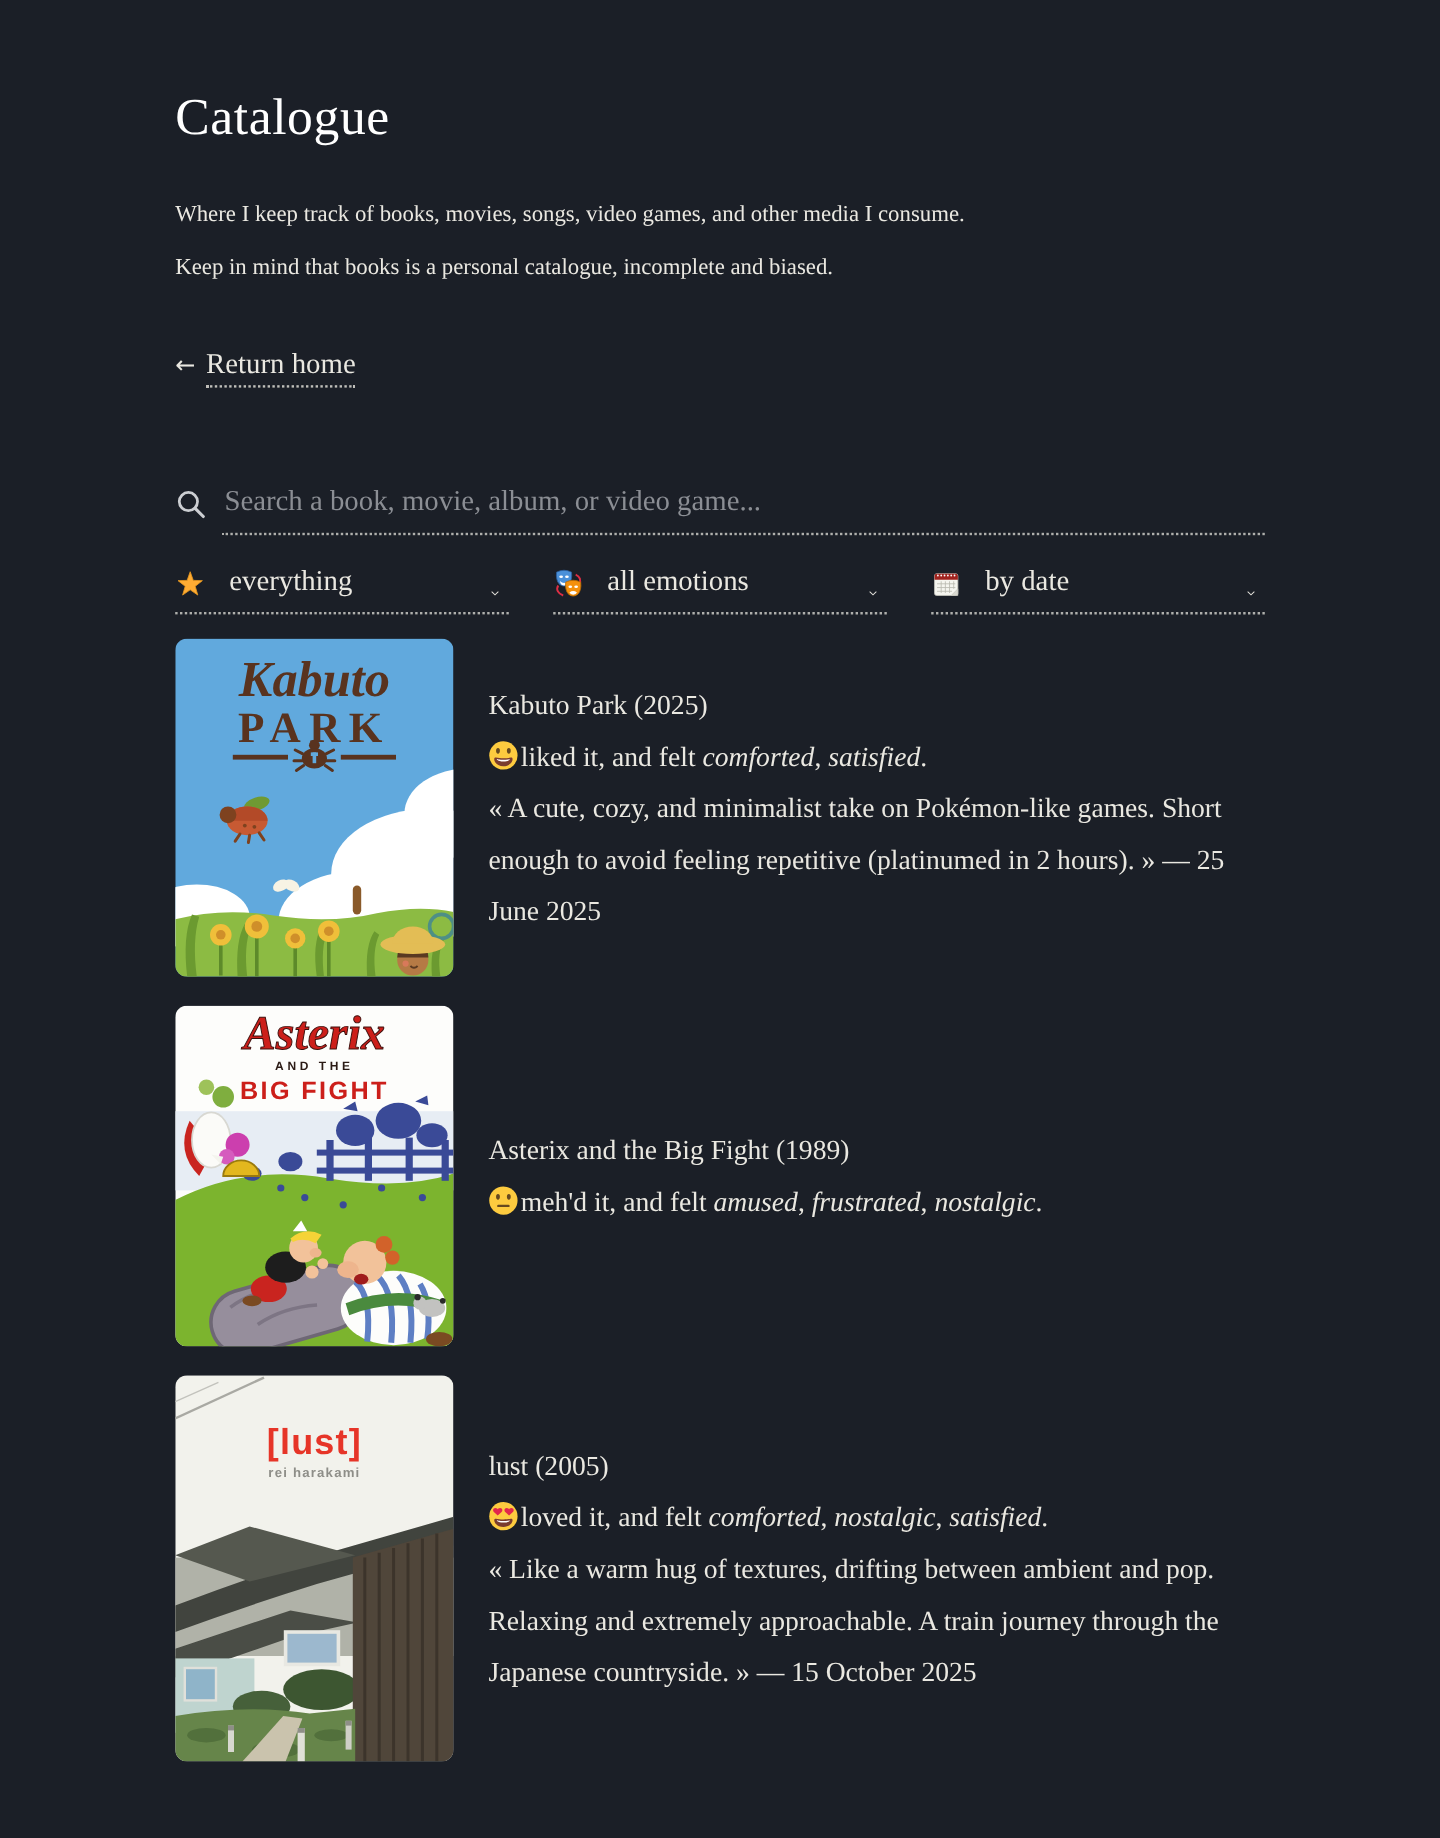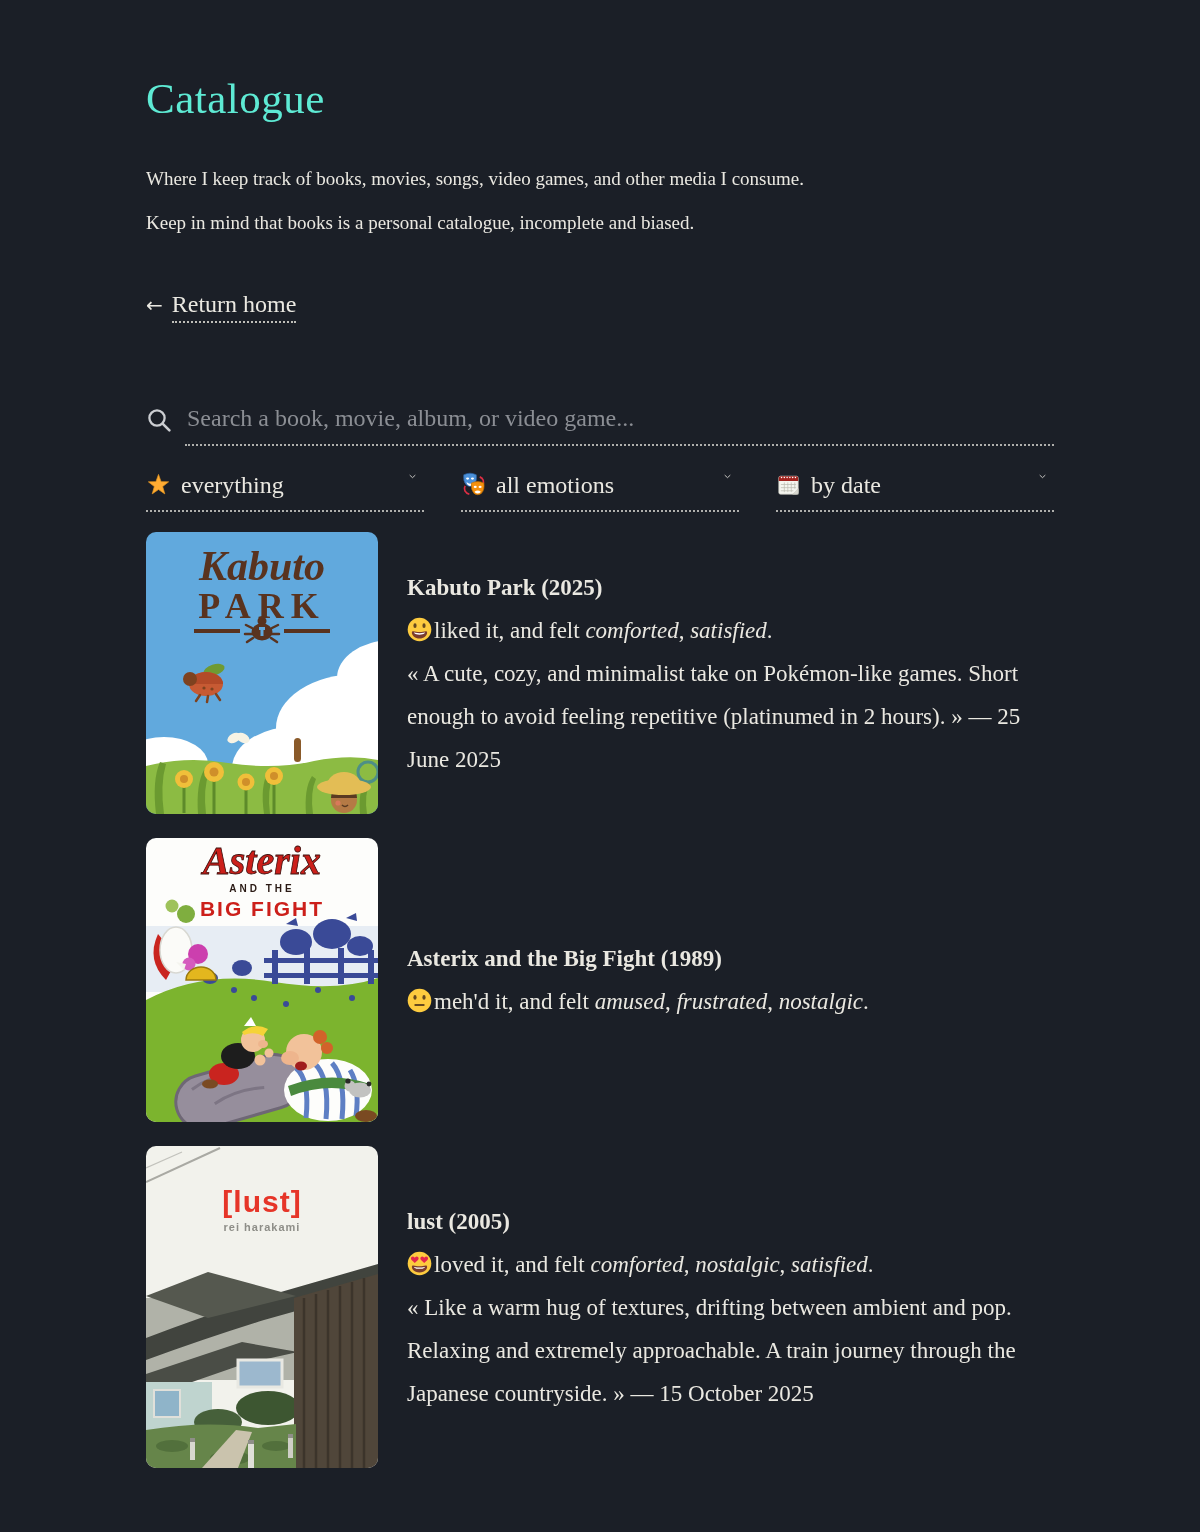--- a/index.html
+++ b/index.html
@@ -8,21 +8,21 @@
     width: 1200px; min-height: 1532px;
     background: #1b1f27;
     color: #eae8e1;
     font-family: "Liberation Serif", "DejaVu Serif", serif;
   }
   .container { width: 908px; margin: 0 auto; padding-top: 74px; }
 
   
   h1.page-title {
     font-size: 43px; font-weight: 400; line-height: 1.15;
-    margin: 0 0 34px 0; color: #5eead4; letter-spacing: 0.5px;
+    margin: 0 0 34px 0; color: #ffffff; letter-spacing: 0.5px;
   }
   .intro { font-size: 19px; line-height: 44px; margin: 0 0 46px 0; }
   .intro span { display: block; }
   .return-home {
     display: inline-flex; align-items: baseline; gap: 9px;
     font-size: 24px; color: #eae8e1; text-decoration: none; cursor: pointer;
   }
   .return-home .arrow { font-family: "DejaVu Sans", sans-serif; font-size: 20px; }
   .return-home .label { border-bottom: 2px dotted rgba(232,230,223,0.8); padding-bottom: 3px; }
 
@@ -33,35 +33,35 @@
     flex: 1; background: transparent; border: none; outline: none;
     border-bottom: 2px dotted rgba(226,224,218,0.75);
     font-family: "Liberation Serif", "DejaVu Serif", serif;
     font-size: 24px; color: #eab308; padding: 0 0 12px 2px;
   }
   .search-input::placeholder { color: #8b8e94; opacity: 1; }
 
   
   .filters { display: flex; gap: 37px; margin-top: 26px; }
   .filter {
-    flex: 1; display: flex; align-items: flex-start; gap: 10px;
+    flex: 1; display: flex; align-items: flex-end; gap: 20px;
     font-size: 24px; cursor: pointer;
     border-bottom: 2px dotted rgba(226,224,218,0.75);
     padding-bottom: 11px;
   }
   .filter .chev { margin-left: auto; padding-right: 8px; }
 
   
   .entries { list-style: none; margin: 20px 0 0 0; padding: 0 0 40px 0;
     display: flex; flex-direction: column; gap: 24px; }
   .entry { display: flex; align-items: center; gap: 29px; }
   .cover { width: 232px; flex: none; border-radius: 10px; overflow: hidden; line-height: 0; }
   .cover svg { display: block; }
   .details { width: 616px; font-size: 23px; line-height: 43px; }
-  .entry-title { font-weight: bold; }
+  .entry-title { font-weight: normal; }
   .reaction .emo { font-style: italic; }
   .emoji-icon { display: inline-block; width: 25px; height: 25px; vertical-align: -4px; margin-right: 2px; }
 </style>
 </head>
 <body>
 
 <div class="container">
 
   <h1 class="page-title">Catalogue</h1>
 

